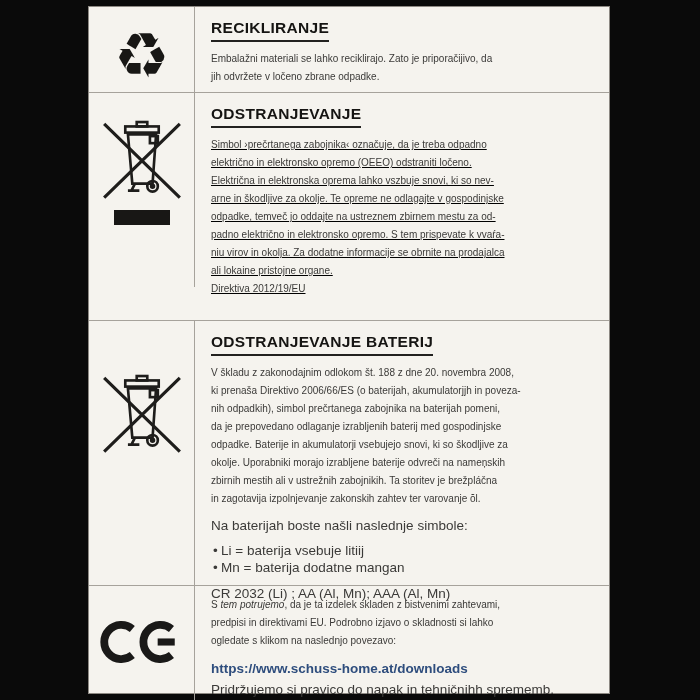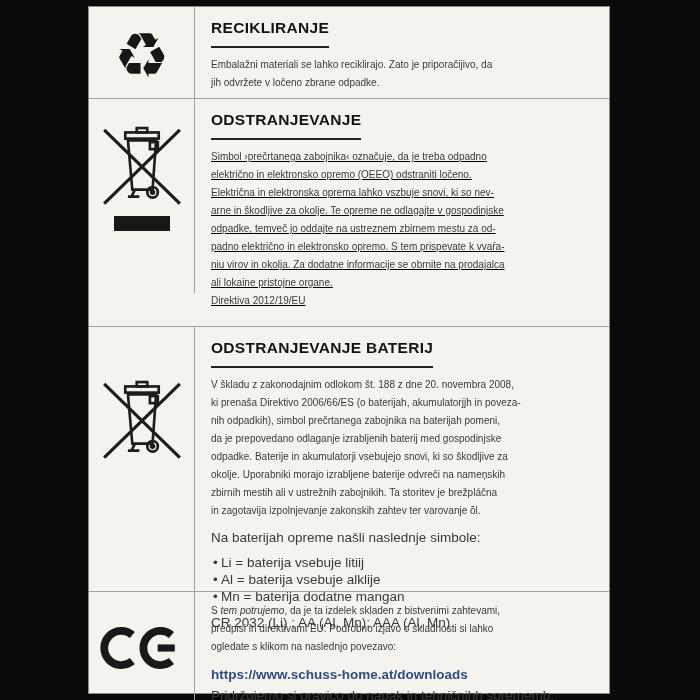--- a/index.html
+++ b/index.html
@@ -31,21 +31,21 @@
   .text-cell{
     flex:1;box-sizing:border-box;
     padding:10px 14px 6px 16px;
     color:#3b3a38;
   }
   .heading{
     display:inline-block;
     font-size:15.5px;font-weight:bold;color:#151412;
     letter-spacing:.3px;
     border-bottom:2px solid #22211f;
-    padding-bottom:9px;
+    padding-bottom:3px;
     margin:2px 0 8px 0;
   }
   .body-text{
     font-size:10px;line-height:18px;
     white-space:pre-line;
   }
   .list-intro{font-size:13.5px;line-height:18px;margin-top:9px;}
   .bullet-list{margin-top:7px;}
   .bullet-item{font-size:13.5px;line-height:17px;padding-left:10px;position:relative;}
   .bullet-item::before{content:"•";position:absolute;left:2px;top:0;}
@@ -132,24 +132,23 @@
     <div class="text-cell">
       <span class="heading">ODSTRANJEVANJE BATERIJ</span>
       <div class="body-text">V škladu z zakonodajnim odlokom št. 188 z dne 20. novembra 2008,
 ki prenaša Direktivo 2006/66/ES (o baterijah, akumulatorjjh in poveza-
 nih odpadkih), simbol prečrtanega zabojnika na baterijah pomeni,
 da je prepovedano odlaganje izrabljenih baterij med gospodinjske
 odpadke. Baterije in akumulatorji vsebujejo snovi, ki so škodljive za
 okolje. Uporabniki morajo izrabljene baterije odvreči na nameņskih
 zbirnih mestih ali v ustrežnih zabojnikih. Ta storitev je brežpláčna
 in zagotavija izpolnjevanje zakonskih zahtev ter varovanje ŏl.</div>
-      <div class="list-intro">Na baterijah opreme našli naslednje simbole:</div>
+      <div class="list-intro">Na baterijah boste našli naslednje simbole:</div>
       <div class="bullet-list">
         <div class="bullet-item">Li = baterija vsebuje litiij</div>
-        <div class="bullet-item">Al = baterija vsebuje alklije</div>
         <div class="bullet-item">Mn = baterija dodatne mangan</div>
       </div>
       <div class="battery-codes">CR 2032 (Li) ; AA (Al, Mn); AAA (Al,  Mn)</div>
     </div>
   </div>
 
   <div class="row row-4">
     <div class="icon-cell ce">
       <svg width="84" height="44" viewBox="0 0 118 60" fill="none" stroke="#1a1918" stroke-width="11">
         <path d="M45.4 11.6 A 24 24 0 1 0 45.4 48.4"></path>

